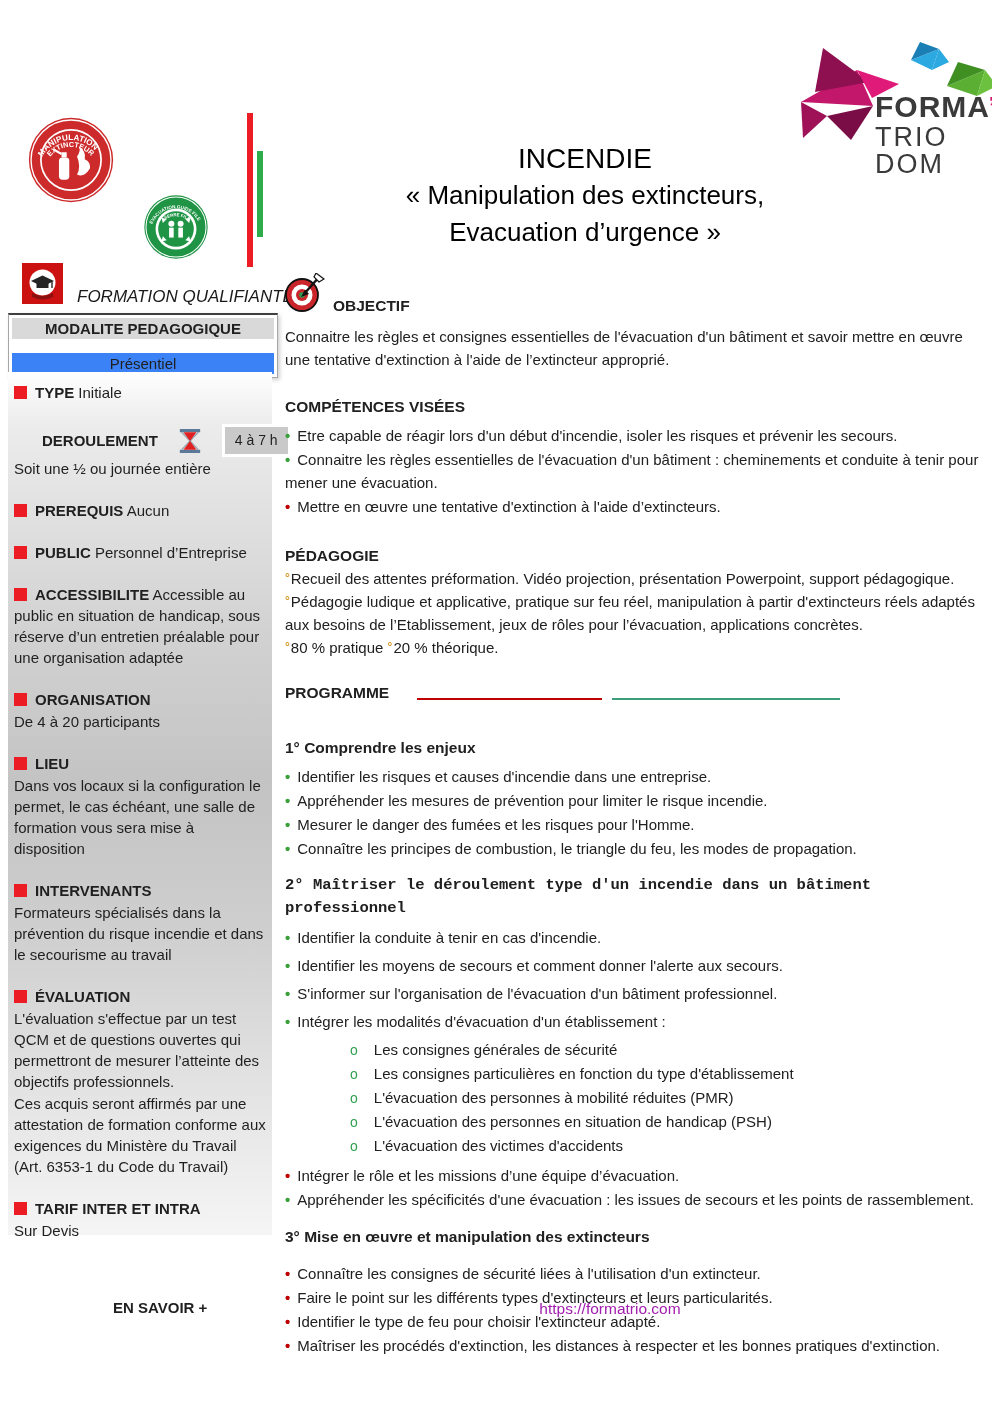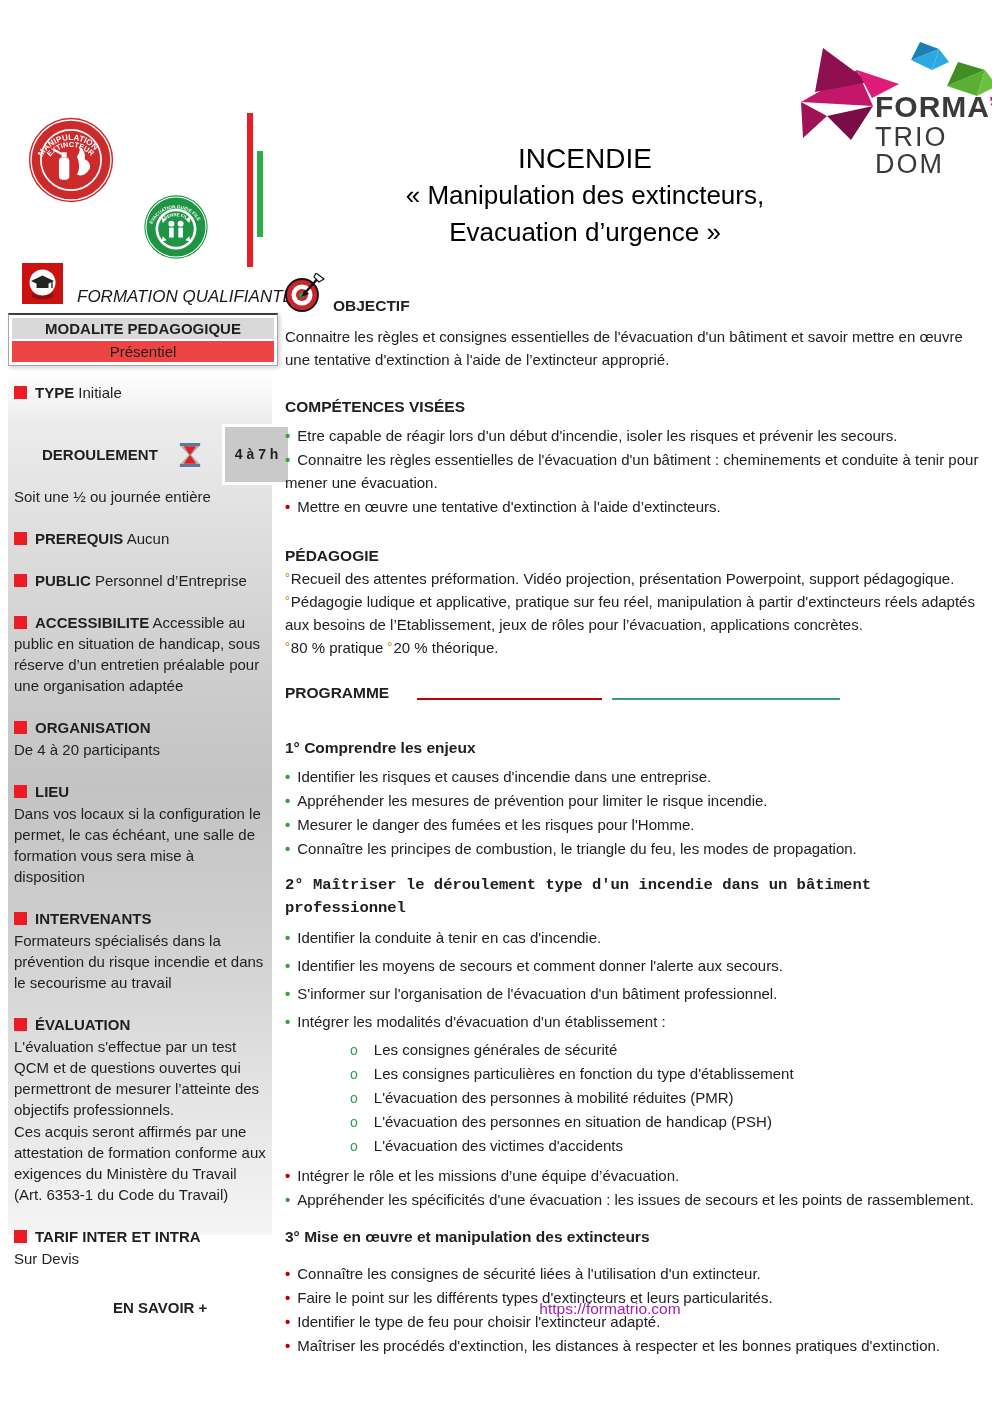--- a/index.html
+++ b/index.html
@@ -13,34 +13,34 @@
   .bar-red{position:absolute;left:247px;top:113px;width:6px;height:154px;background:#EC1C24;}
   .bar-green{position:absolute;left:257px;top:151px;width:6px;height:86px;background:#2EAC4B;}
   .grad-box{position:absolute;left:22px;top:263px;width:41px;height:41px;}
   .qualifiante{position:absolute;left:77px;top:287px;font-style:italic;font-size:17px;color:#1a1a1a;}
 
   
   .modalite{position:absolute;left:8px;top:313px;width:262px;background:#fff;
             border:1px solid #a6a6a6;border-top:2px solid #3f3f3f;
             box-shadow:2px 2px 4px rgba(0,0,0,.18);padding:3px;}
   .modalite-header{background:#d9d9d9;text-align:center;font-weight:bold;font-size:15px;padding:2px 0;}
-  .modalite-value{background:#ef4444;text-align:center;font-size:15px;padding:2px 0;margin-top:2px;}
+  .modalite-value{background:#3b82f6;text-align:center;font-size:15px;padding:2px 0;margin-top:14px;}
 
   
   .sidebar-panel{position:absolute;left:8px;top:372px;width:264px;height:863px;
     background:linear-gradient(180deg,#ffffff 0%,#ececec 6%,#d2d2d2 30%,#c3c3c3 48%,#cfcfcf 65%,#e2e2e2 82%,#f5f5f5 100%);
     padding:10px 4px 0 6px;box-sizing:border-box;font-size:15px;line-height:21px;}
   .sb-item{margin-bottom:21px;}
   .sq{display:inline-block;width:13px;height:13px;background:#EC1C24;margin-right:8px;transform:translateY(1px);}
   .sb-label{font-weight:bold;}
   .sb-note{margin-top:1px;}
   .sb-body{margin-top:1px;}
   .sb-der-row{display:flex;align-items:center;gap:20px;flex-wrap:nowrap;text-align:center;}
   .duration-box{display:inline-block;background:#c9c9c9;border:3px solid #ffffff;
-                font-weight:bold;font-size:14px;padding:17px 10px;white-space:nowrap;}
+                font-weight:normal;font-size:14px;padding:3px 10px;white-space:nowrap;}
   .mb0{margin-bottom:0;}
 
   
   .logo{position:absolute;left:799px;top:40px;width:205px;height:120px;}
   .logo svg{position:absolute;left:0;top:0;}
   .logo-text{position:absolute;left:76px;top:52px;line-height:1.0;color:#3a3a3a;}
   .logo-text .l1{font-size:30px;font-weight:bold;letter-spacing:1px;}
   .logo-text .l1 .apo{color:#D6176E;}
   .logo-text .l2{font-size:27px;font-weight:400;letter-spacing:2px;margin-top:2px;}
 

